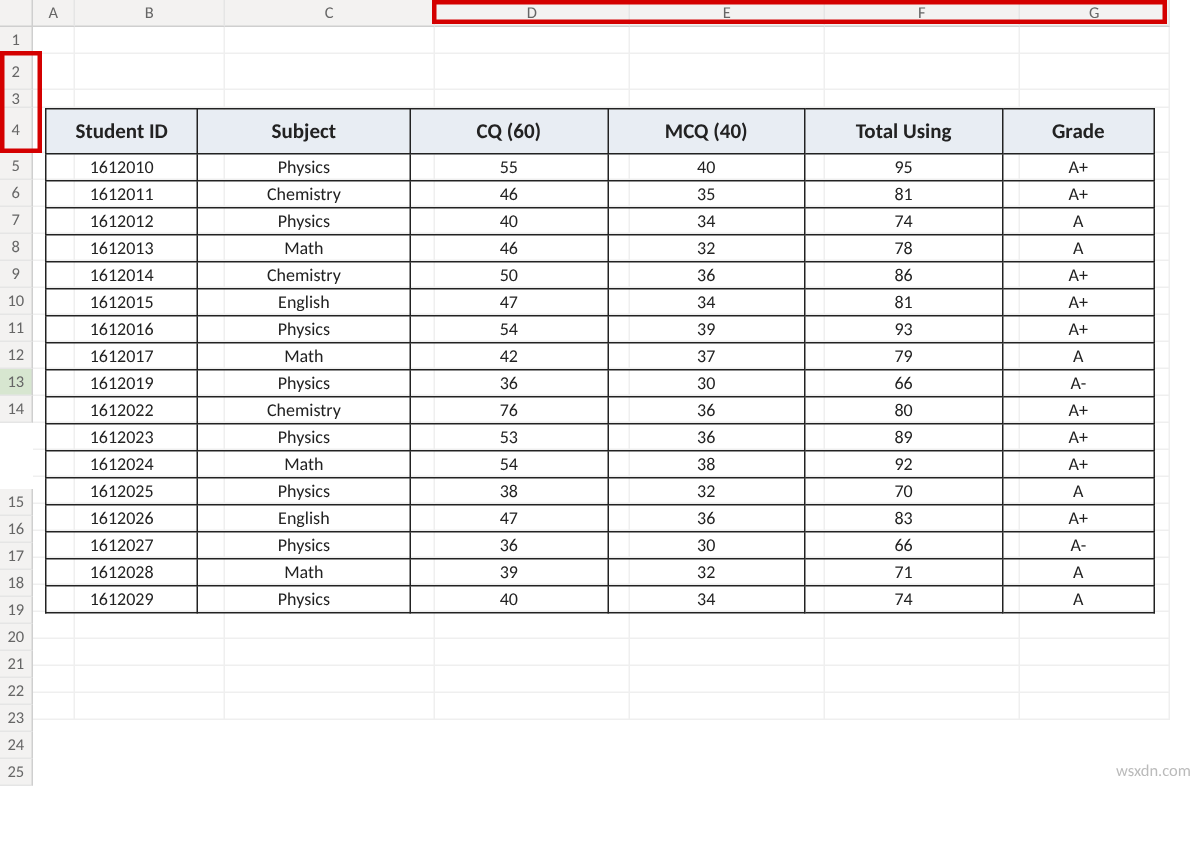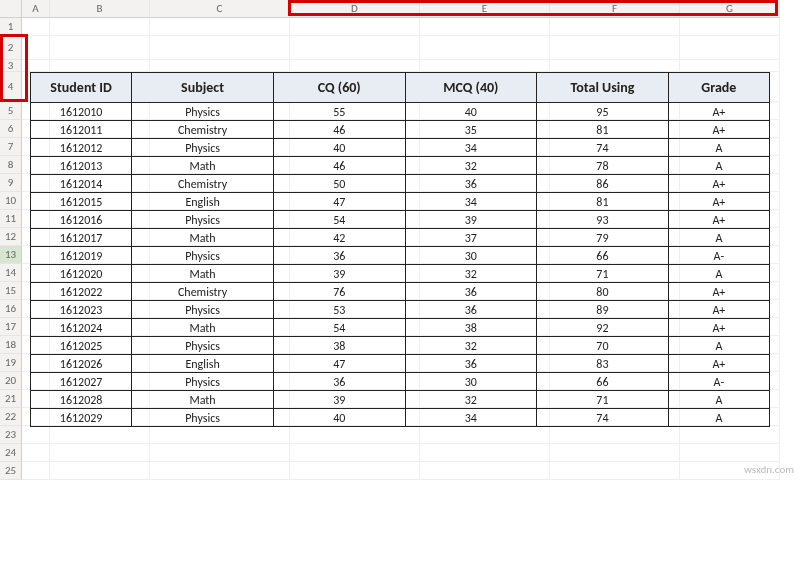--- a/index.html
+++ b/index.html
@@ -120,21 +120,21 @@
         <div class="rowhdr" style="height: 18px; line-height: 18px;">5</div>
         <div class="rowhdr" style="height: 18px; line-height: 18px;">6</div>
         <div class="rowhdr" style="height: 18px; line-height: 18px;">7</div>
         <div class="rowhdr" style="height: 18px; line-height: 18px;">8</div>
         <div class="rowhdr" style="height: 18px; line-height: 18px;">9</div>
         <div class="rowhdr" style="height: 18px; line-height: 18px;">10</div>
         <div class="rowhdr" style="height: 18px; line-height: 18px;">11</div>
         <div class="rowhdr" style="height: 18px; line-height: 18px;">12</div>
         <div class="rowhdr sel" style="height: 18px; line-height: 18px;">13</div>
         <div class="rowhdr" style="height: 18px; line-height: 18px;">14</div>
-        <div class="rowhdr" style="height: 18px; line-height: 18px;">15</div>
+        <div class="rowhdr" style="height: 18px; line-height: 18px; margin-top: 44px;">15</div>
         <div class="rowhdr" style="height: 18px; line-height: 18px;">16</div>
         <div class="rowhdr" style="height: 18px; line-height: 18px;">17</div>
         <div class="rowhdr" style="height: 18px; line-height: 18px;">18</div>
         <div class="rowhdr" style="height: 18px; line-height: 18px;">19</div>
         <div class="rowhdr" style="height: 18px; line-height: 18px;">20</div>
         <div class="rowhdr" style="height: 18px; line-height: 18px;">21</div>
         <div class="rowhdr" style="height: 18px; line-height: 18px;">22</div>
         <div class="rowhdr" style="height: 18px; line-height: 18px;">23</div>
         <div class="rowhdr" style="height: 18px; line-height: 18px;">24</div>
         <div class="rowhdr" style="height: 18px; line-height: 18px;">25</div>
@@ -456,28 +456,20 @@
             </tr>
             <tr>
               <td>1612019</td>
               <td>Physics</td>
               <td>36</td>
               <td>30</td>
               <td>66</td>
               <td>A-</td>
             </tr>
             <tr>
-              <td>1612020</td>
-              <td>Math</td>
-              <td>39</td>
-              <td>32</td>
-              <td>71</td>
-              <td>A</td>
-            </tr>
-            <tr>
               <td>1612022</td>
               <td>Chemistry</td>
               <td>76</td>
               <td>36</td>
               <td>80</td>
               <td>A+</td>
             </tr>
             <tr>
               <td>1612023</td>
               <td>Physics</td>

